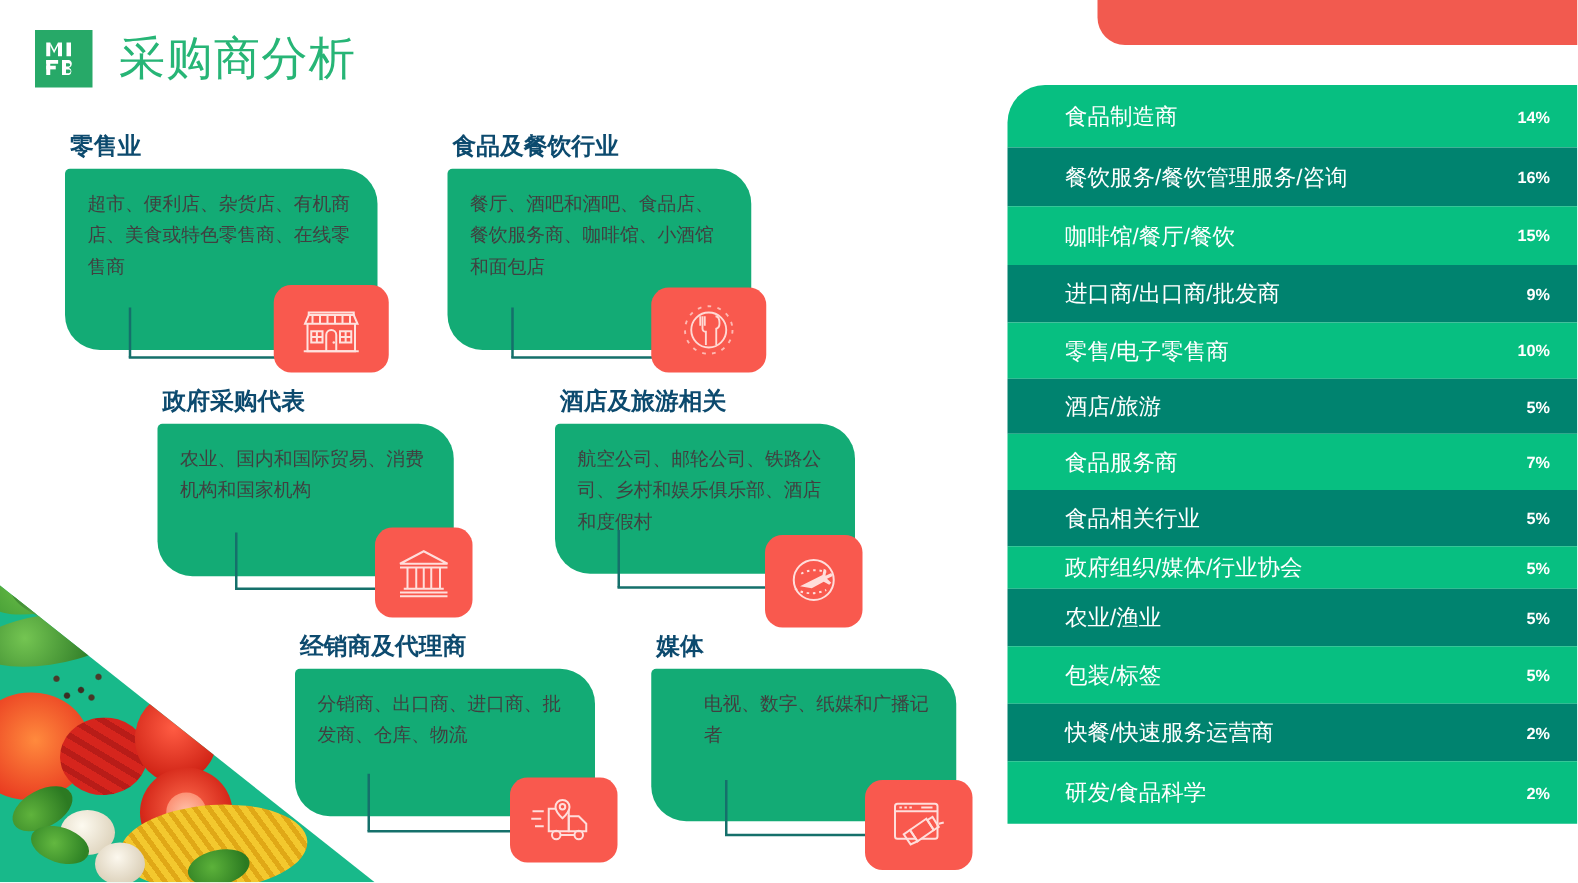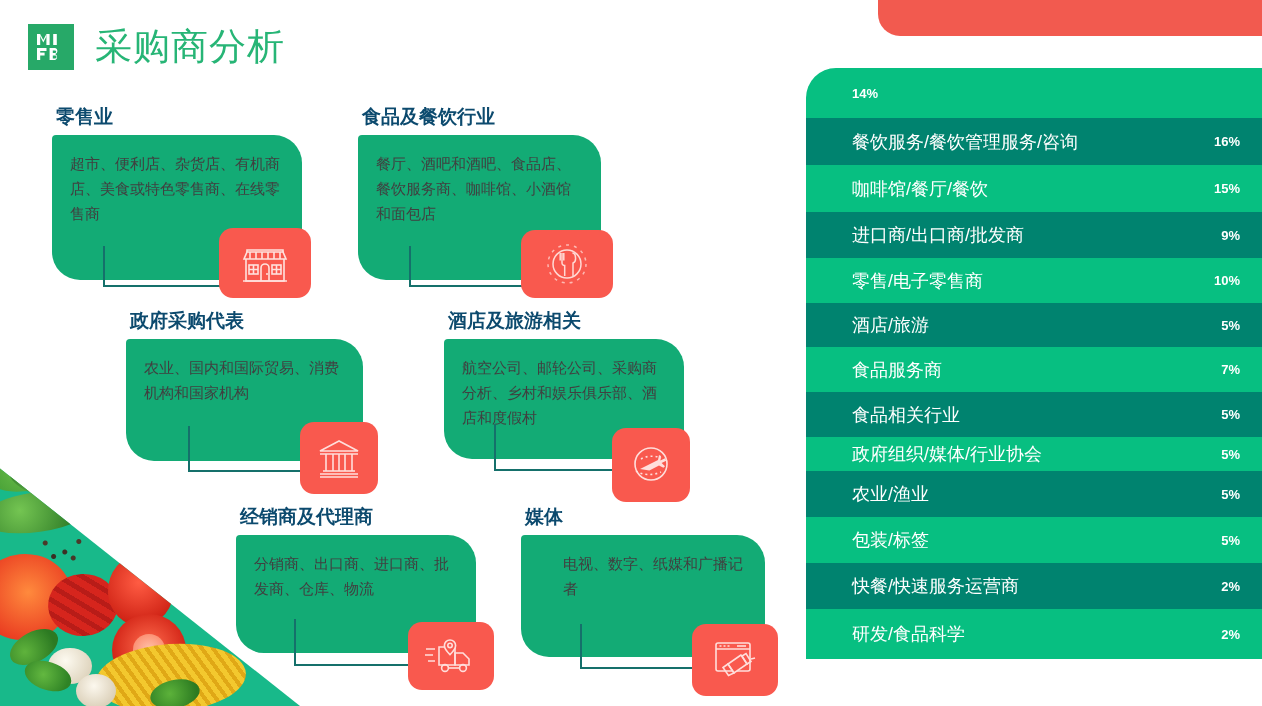--- a/index.html
+++ b/index.html
@@ -209,21 +209,21 @@
         <path d="M4 19h38"></path>
         <path d="M10 19v17M17 19v17M23 19v17M29 19v17M36 19v17"></path>
         <path d="M7 36h32"></path>
         <path d="M4 39h38M4 42h38"></path>
       </svg>
     </div>
   </div>
 
   <div class="card" style="left:444px;top:308px;">
     <div class="cap">酒店及旅游相关</div>
-    <div class="body" style="width:240px;height:120px;">航空公司、邮轮公司、采购商分析、乡村和娱乐俱乐部、酒店和度假村</div>
+    <div class="body" style="width:240px;height:120px;">航空公司、邮轮公司、铁路公司、乡村和娱乐俱乐部、酒店和度假村</div>
     <div class="conn-v" style="left:50px;top:116px;height:46px;"></div>
     <div class="conn-h" style="left:50px;top:161px;width:124px;"></div>
     <div class="badge" style="left:168px;top:120px;width:78px;height:74px;">
       <svg width="48" height="46" viewBox="0 0 48 46" fill="none" stroke="#ffdedb" stroke-width="1.6">
         <circle cx="24" cy="22" r="16"></circle>
         <path d="M9 29c6 4 16 5 25 1" stroke-dasharray="2 3"></path>
         <path d="M14 17c5-3 13-4 20-1" stroke-dasharray="2 3"></path>
         <path d="M13 27l18-9 1-5 2 1-0.6 4.6 4.6-2.3 1.2 2.4-4.6 2.3 3.4 3.2-1.6 1.6-4.4-2.4-9.6 5.2z" fill="#ffdedb" stroke="none"></path>
       </svg>
     </div>
@@ -264,20 +264,21 @@
         <path d="M18 27l-5 3.5 5.5 8 5.5-2.5z"></path>
         <path d="M41 22l4-1"></path>
       </svg>
     </div>
   </div>
 
   <div class="stats">
     <div class="stats-deco"></div>
     <div class="stats-rows" id="stats-rows">
         <div class="srow odd" style="height: 50px;">
+          <span class="lbl">食品制造商</span>
           <span class="pct">14%</span>
         </div>
         <div class="srow even" style="height: 47px;">
           <span class="lbl">餐饮服务/餐饮管理服务/咨询</span>
           <span class="pct">16%</span>
         </div>
         <div class="srow odd" style="height: 47px;">
           <span class="lbl">咖啡馆/餐厅/餐饮</span>
           <span class="pct">15%</span>
         </div>

